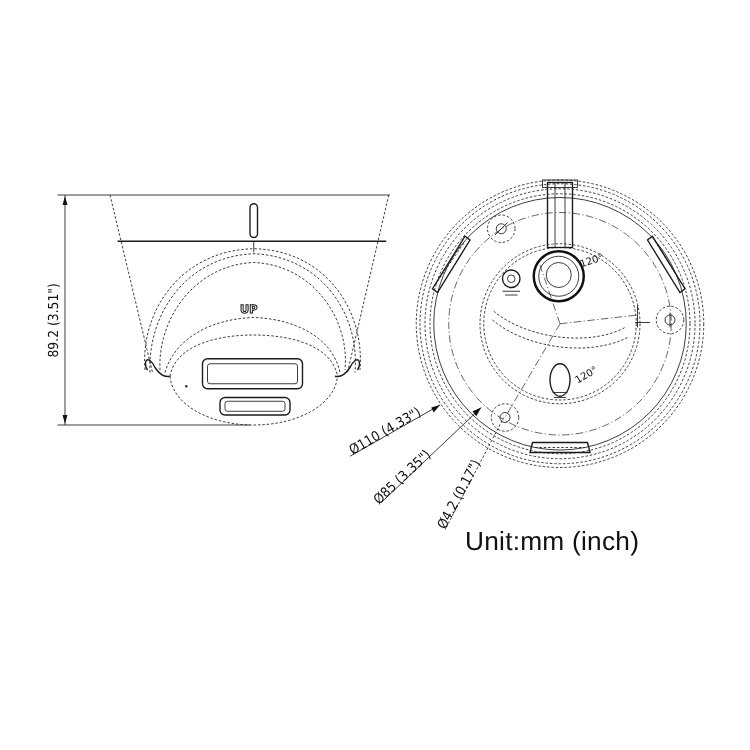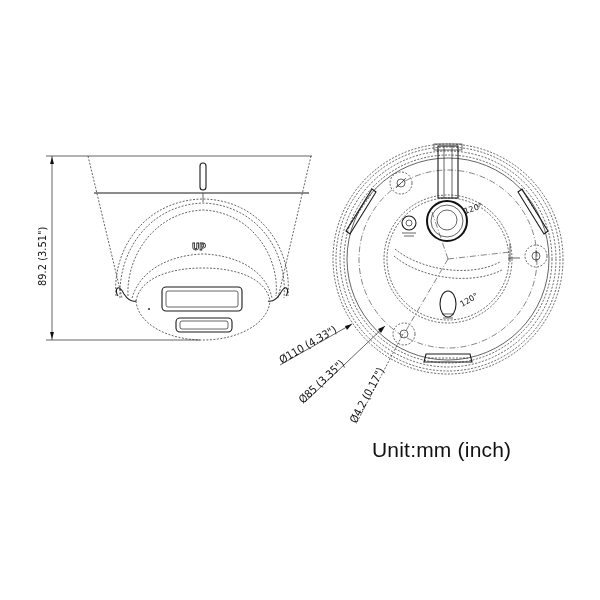--- a/index.html
+++ b/index.html
@@ -6,21 +6,21 @@
   body { width: 600px; height: 600px; position: relative; overflow: hidden; font-family: "DejaVu Sans", sans-serif; }
   svg { position: absolute; left: 0; top: 0; }
   .ln { stroke: #1a1a1a; fill: none; stroke-width: 1.1; }
   .thin { stroke: #222; fill: none; stroke-width: 0.7; }
   .dash { stroke: #222; fill: none; stroke-width: 0.7; stroke-dasharray: 2 1.5; }
   .dashdot { stroke: #333; fill: none; stroke-width: 0.6; stroke-dasharray: 6 2 1 2; }
   .thick { stroke: #111; fill: none; stroke-width: 2; }
   .dimtxt { font-family: "DejaVu Sans Condensed", "DejaVu Sans", sans-serif; font-size: 11px; fill: #111; }
   .angtxt { font-family: "DejaVu Sans", sans-serif; font-size: 8px; fill: #111; }
   .uptxt { font-family: "DejaVu Sans", sans-serif; font-size: 9px; font-weight: bold; fill: #fff; stroke: #111; stroke-width: 0.8; }
-  .unit { position: absolute; left: 372px; top: 438px; font-family: "Liberation Sans", sans-serif; font-size: 21px; color: #111; letter-spacing: 0.2px; }
+  .unit { position: absolute; left: 372px; top: 422px; font-family: "Liberation Sans", sans-serif; font-size: 21px; color: #111; letter-spacing: 0.2px; }
 </style>
 </head>
 <body>
 
 <svg width="600" height="600" viewBox="0 0 600 600">
 
   <g>
 
     <g>
       <line class="thin" x1="46" y1="156" x2="312" y2="156"></line>

